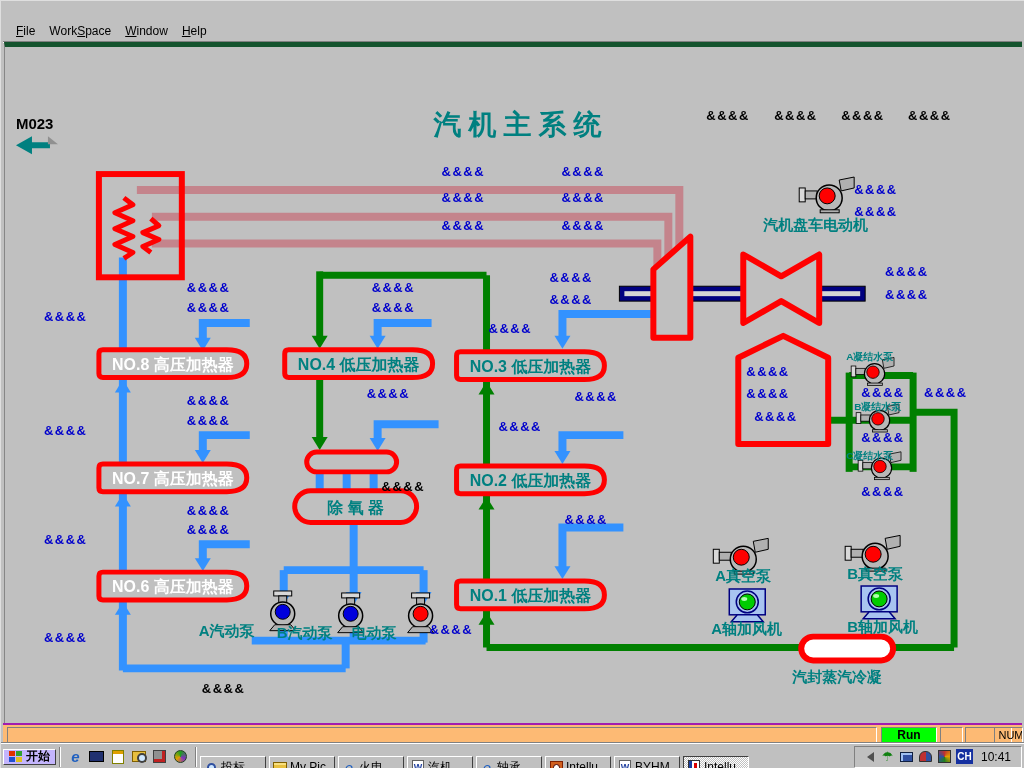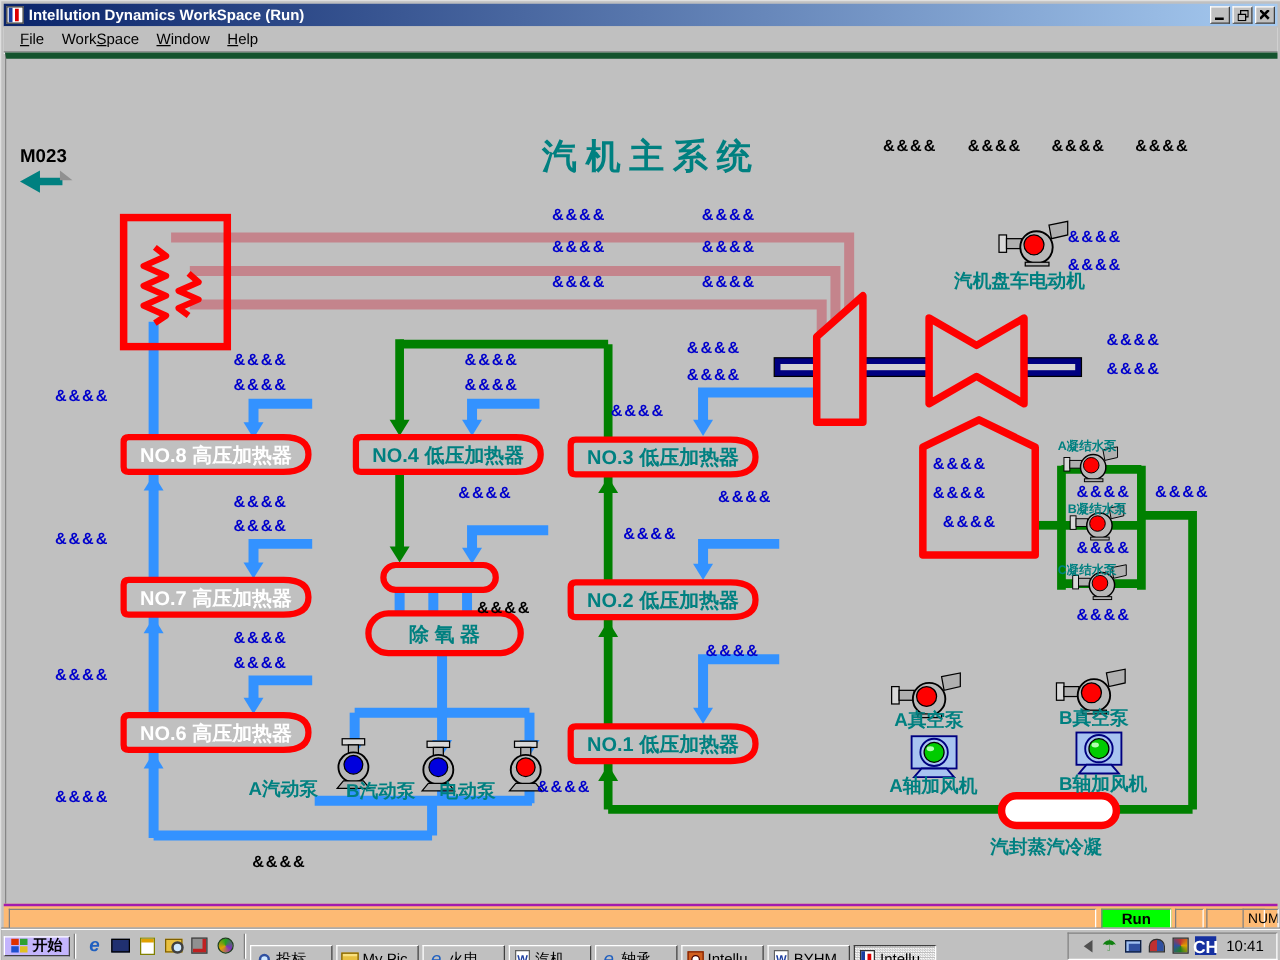--- a/index.html
+++ b/index.html
@@ -102,52 +102,29 @@
   .ic-ifix::before { content:""; position:absolute; left:0; top:0; bottom:0; width:3px; background:#1a3fa0; }
   .ic-ifix::after { content:""; position:absolute; left:5px; top:2px; width:3px; height:9px; background:#d00; }
   .tray { margin-left:auto; height:22px; display:flex; align-items:center; gap:4px;
     border:1px solid; border-color:#808080 #fff #fff #808080; padding:0 6px; }
   .trayic { width:15px; height:15px; display:flex; align-items:center; justify-content:center; font-size:13px; }
   .ic-vol { width:0; height:0; border:5px solid transparent; border-right:7px solid #505050; position:relative; }
   .ic-umb { color:#108010; }
   .ic-net { width:13px; height:10px; background:#3050a0; border:1px solid #102040; box-shadow:inset 2px 2px 0 #a0c0f0; }
   .ic-users { width:13px; height:11px; background:linear-gradient(90deg,#c03030 50%,#3050a0 50%); border-radius:6px 6px 0 0; border:1px solid #303030; }
   .ic-ime { width:13px; height:13px; background:conic-gradient(#c03030,#e0a000,#208020,#3050a0,#c03030); border:1px solid #303030; }
-  .ic-ch { width:17px; height:15px; background:#1530a0; color:#fff; font-size:14px; font-weight:bold;
+  .ic-ch { width:17px; height:15px; background:#1530a0; color:#fff; font-size:10px; font-weight:bold;
     display:flex; align-items:center; justify-content:center; }
   .tray-time { font-size:12px; padding:0 4px; }
 </style>
 </head>
 <body>
 
 <div class="screen">
 
-  <div class="titlebar">
-    <span class="app-icon"></span>
-    <span class="title-text">Intellution Dynamics WorkSpace (Run)</span>
-    <span class="winbtns">
-      <span class="winbtn">
-          <svg width="8" height="8">
-            <line x1="0" y1="7" x2="7" y2="7" stroke="#000" stroke-width="2"></line>
-          </svg>
-        </span>
-      <span class="winbtn">
-          <svg width="9" height="9">
-            <rect x="2.5" y="0.5" width="6" height="5" fill="none" stroke="#000"></rect>
-            <rect x="0.5" y="3.5" width="6" height="5" fill="#c0c0c0" stroke="#000"></rect>
-          </svg>
-        </span>
-      <span class="winbtn">
-          <svg width="8" height="8">
-            <line x1="0" y1="0" x2="7" y2="7" stroke="#000" stroke-width="2"></line>
-            <line x1="7" y1="0" x2="0" y2="7" stroke="#000" stroke-width="2"></line>
-          </svg>
-        </span>
-    </span>
-  </div>
 
   <div class="menubar">
     <span class="menu-item"><span></span><span class="mn">F</span><span>ile</span></span>
     <span class="menu-item"><span>Work</span><span class="mn">S</span><span>pace</span></span>
     <span class="menu-item"><span></span><span class="mn">W</span><span>indow</span></span>
     <span class="menu-item"><span></span><span class="mn">H</span><span>elp</span></span>
   </div>
 
   <div class="canvas">
   <svg viewBox="3 40 1018 681" preserveAspectRatio="none">

